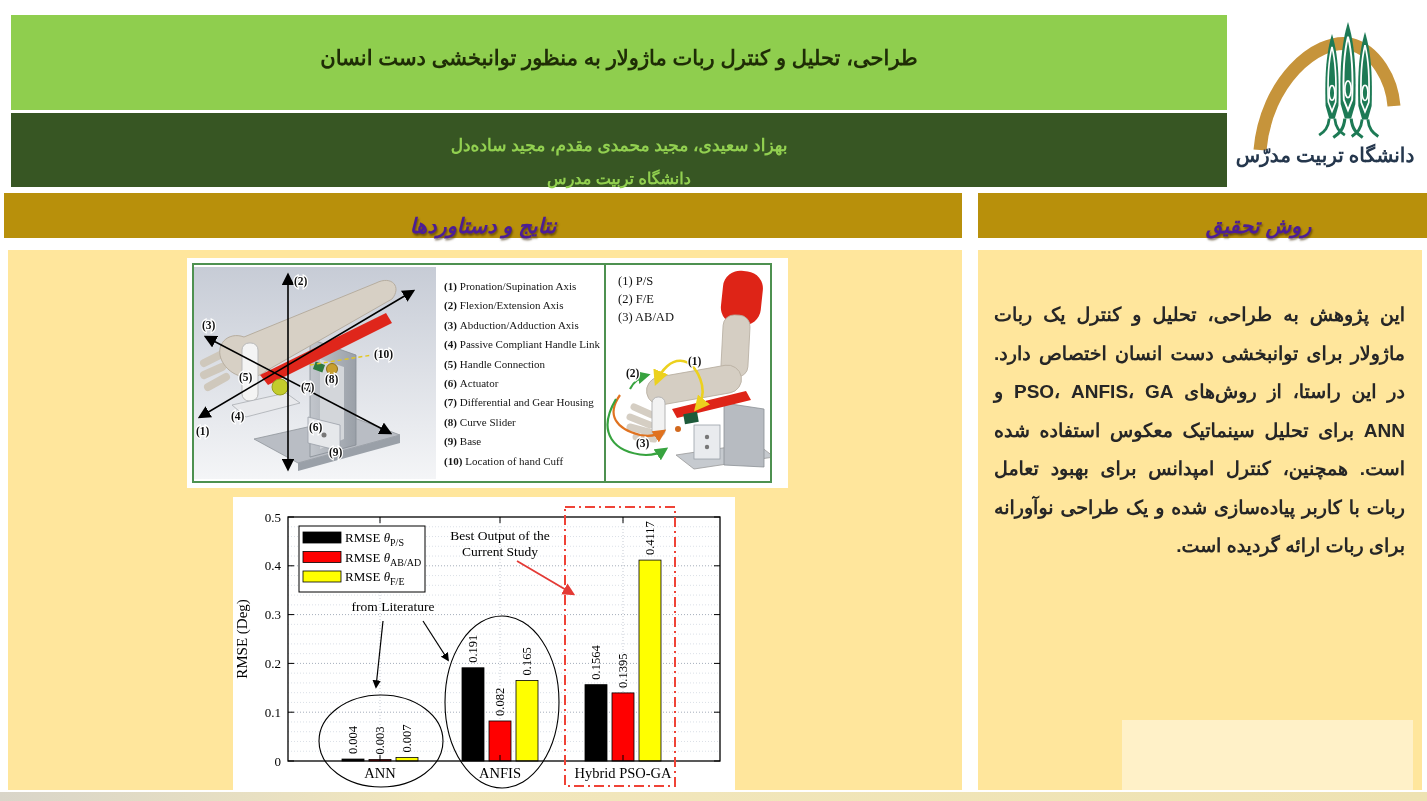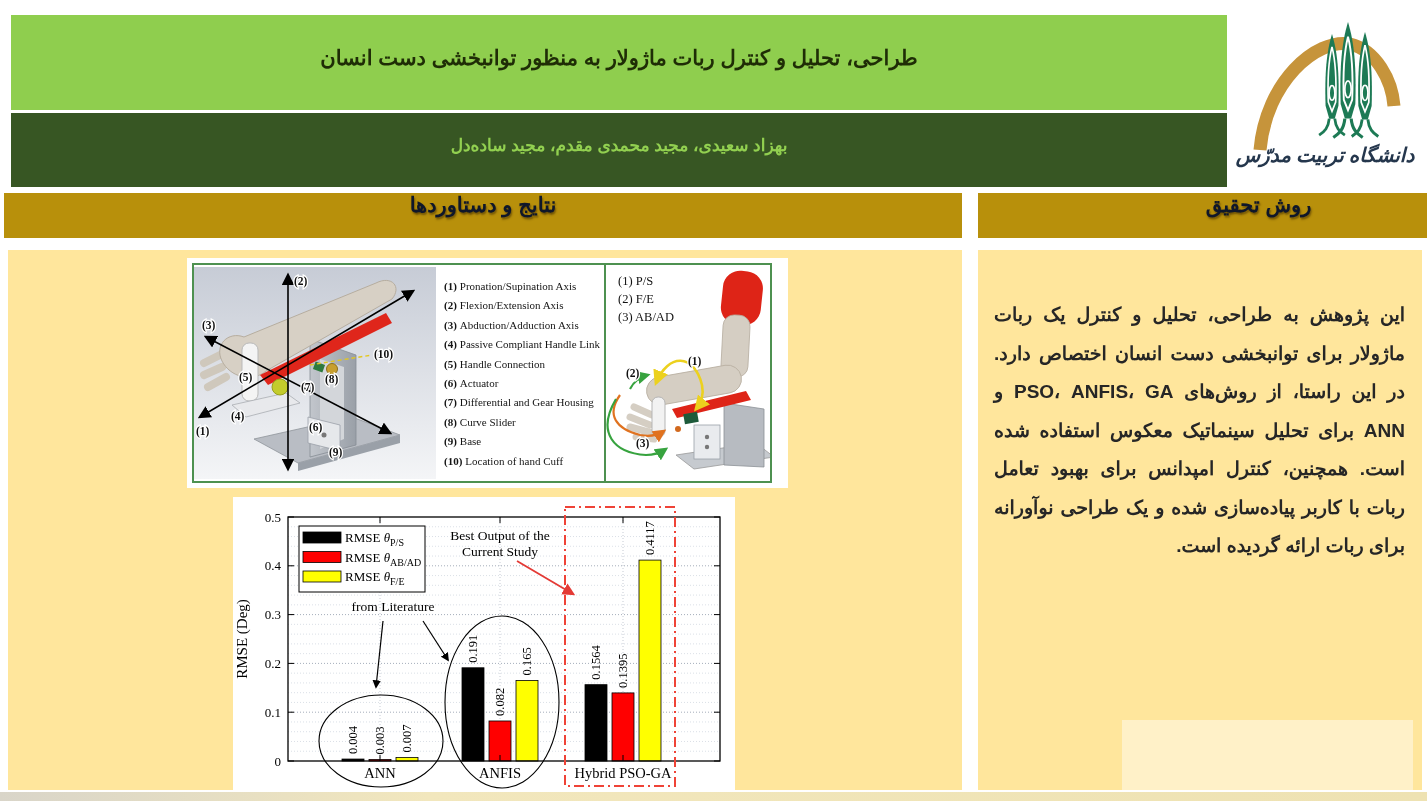--- a/index.html
+++ b/index.html
@@ -10,26 +10,26 @@
   
   .title-bar{left:11px;top:15px;width:1216px;height:95px;background:#8FCE4E;
              display:flex;justify-content:center;}
   .title-bar h1{margin:16px;padding-top:15px;font-size:21px;font-weight:bold;color:#1F2D06;
                 direction:rtl;letter-spacing:.2px;}
   .authors-bar{left:11px;top:113px;width:1216px;height:74px;background:#375623;color:#92D050;
                text-align:center;direction:rtl;}
   .authors-bar .l1{padding-top:9px;font-size:17px;font-weight:bold;margin-top:13px;}
   .authors-bar .l2{padding-top:13px;font-size:16px;font-weight:bold;}
 
-  .logo-area{left:1228px;top:0;width:199px;height:234px;background:#ffffff;font-style:italic;}
-
-  
-  .gold{top:193px;height:45px;background:#B8900B;color:#0f172a;display:flex;align-items:flex-start;
+  .logo-area{left:1228px;top:0;width:199px;height:234px;background:#ffffff;}
+
+  
+  .gold{top:193px;height:45px;background:#B8900B;color:#4c1d95;display:flex;align-items:flex-end;
         justify-content:center;font-size:21px;font-weight:bold;direction:rtl;
-        text-shadow:1px 2px 2px rgba(60,40,0,.55);}
+        text-shadow:1px 2px 2px rgba(60,40,0,.55);font-style:italic;}
   .gold-left{left:4px;width:958px;}
   .gold-right{left:978px;width:517px;padding-left:22px;}
 
   
   .panel-left{left:8px;top:250px;width:954px;height:540px;background:#FFE69C;}
   .panel-right{left:978px;top:250px;width:444px;height:540px;background:#FFE69C;}
   .method-paragraph{position:absolute;left:16px;right:17px;top:27px;direction:rtl;
                     text-align:justify;font-size:19px;line-height:38.5px;color:#262626;
                     font-weight:bold;}
   .faded-box{left:1122px;top:720px;width:291px;height:72px;background:rgba(255,255,255,.45);}
@@ -56,20 +56,21 @@
 <body>
 
 <div class="page">
 
   <div class="abs title-bar">
     <h1>طراحی، تحلیل و کنترل ربات ماژولار به منظور توانبخشی دست انسان</h1>
   </div>
 
   <div class="abs authors-bar">
     <div class="l1">بهزاد سعیدی، مجید محمدی مقدم، مجید ساده‌دل</div>
+    <div class="l2">دانشگاه تربیت مدرس</div>
   </div>
 
   <div class="abs logo-area">
     <svg width="199" height="192" viewBox="0 0 199 192">
       <path d="M32,150 C38,82 88,38 122,44 C148,50 164,80 166,106" fill="none" stroke="#C6943B" stroke-width="13"></path>
       <g fill="#1D7A55" stroke="none">
         <g transform="translate(104,34) scale(0.92)">
           <path d="M0,0 C-6,20 -8,42 -7,78 L-3,92 L3,92 L7,78 C8,42 6,20 0,0 Z"></path>
           <path d="M0,14 C-4,30 -5,48 -4,74 L0,84 L4,74 C5,48 4,30 0,14 Z" fill="none" stroke="#fff" stroke-width="1.8"></path>
           <ellipse cx="0" cy="64" rx="3" ry="8" fill="none" stroke="#fff" stroke-width="1.6"></ellipse>

